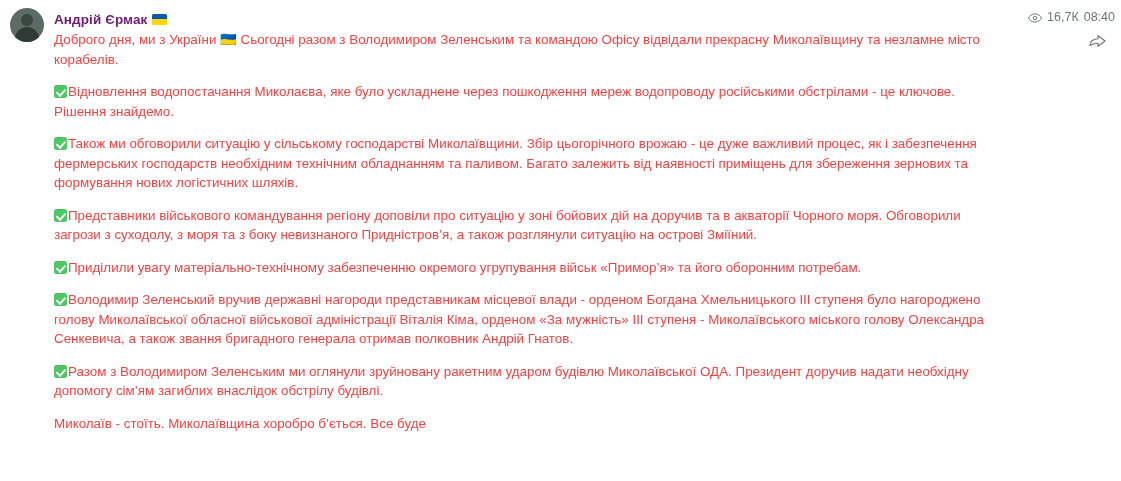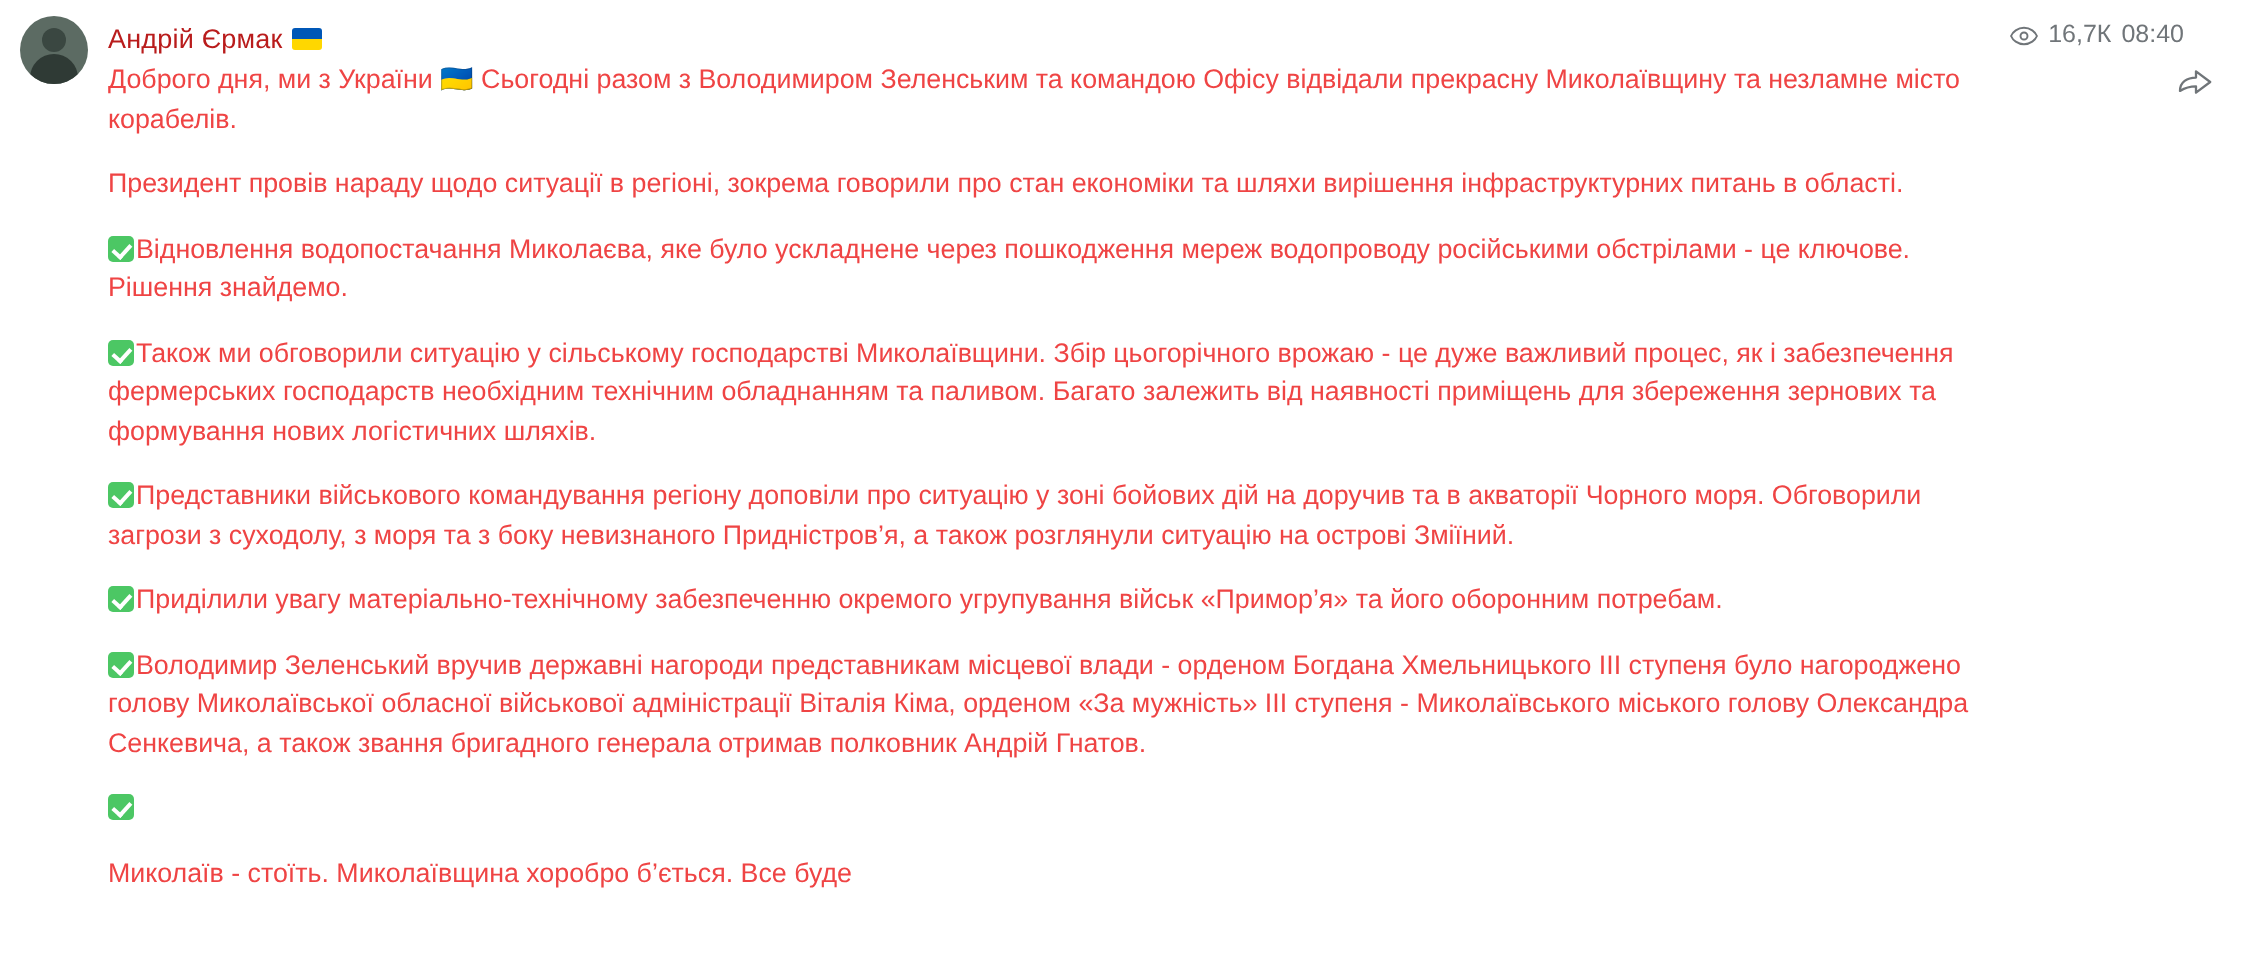--- a/index.html
+++ b/index.html
@@ -57,37 +57,37 @@
     margin-right: 120px;
   }
   .author-line {
     display: flex;
     align-items: center;
     gap: 5px;
     height: 18px;
     margin-bottom: 2px;
   }
   .author-name {
-    color: #b91c1c;
+    color: #701a75;
     font-size: 13.5px;
-    font-weight: normal;
+    font-weight: bold;
     letter-spacing: 0.1px;
   }
   .flag-box {
     display: inline-block;
     width: 15px;
     height: 11px;
     vertical-align: -1px;
     border-radius: 1.5px;
     overflow: hidden;
     background: linear-gradient(to bottom, #0057b7 0 50%, #ffd700 50% 100%);
   }
   .meta {
     position: absolute;
-    right: 29px;
+    right: 6px;
     top: 10px;
     display: flex;
     align-items: center;
     gap: 5px;
     color: #707579;
     font-size: 12.5px;
   }
   .eye {
     display: inline-block;
     width: 14px;
@@ -162,23 +162,20 @@
 
     <div class="author-line">
       <span class="author-name">Андрій Єрмак</span>
       <span class="flag-box"></span>
     </div>
 
     <p>
       <span>Доброго дня, ми з України 🇺🇦 Сьогодні разом з Володимиром Зеленським та командою Офісу відвідали прекрасну Миколаївщину та незламне місто корабелів.</span>
     </p>
 
-    <p>
-      <span>Президент провів нараду щодо ситуації в регіоні, зокрема говорили про стан економіки та шляхи вирішення інфраструктурних питань в області.</span>
-    </p>
 
 
     <p>
       <span class="check"></span><span>Відновлення водопостачання Миколаєва, яке було ускладнене через пошкодження мереж водопроводу російськими обстрілами - це ключове. Рішення знайдемо.</span>
     </p>
 
     <p>
       <span class="check"></span><span>Також ми обговорили ситуацію у сільському господарстві Миколаївщини. Збір цьогорічного врожаю - це дуже важливий процес, як і забезпечення фермерських господарств необхідним технічним обладнанням та паливом. Багато залежить від наявності приміщень для збереження зернових та формування нових логістичних шляхів.</span>
     </p>
 
@@ -188,21 +185,21 @@
 
     <p>
       <span class="check"></span><span>Приділили увагу матеріально-технічному забезпеченню окремого угрупування військ «Примор’я» та його оборонним потребам.</span>
     </p>
 
     <p>
       <span class="check"></span><span>Володимир Зеленський вручив державні нагороди представникам місцевої влади - орденом Богдана Хмельницького III ступеня було нагороджено голову Миколаївської обласної військової адміністрації Віталія Кіма, орденом «За мужність» III ступеня - Миколаївського міського голову Олександра Сенкевича, а також звання бригадного генерала отримав полковник Андрій Гнатов.</span>
     </p>
 
     <p>
-      <span class="check"></span>
+      <span class="check"></span><span>Разом з Володимиром Зеленським ми оглянули зруйновану ракетним ударом будівлю Миколаївської ОДА. Президент доручив надати необхідну допомогу сім’ям загиблих внаслідок обстрілу будівлі.</span>
     </p>
 
     <p>
       <span>Миколаїв - стоїть. Миколаївщина хоробро б’ється. Все буде </span>
     </p>
 
   </div>
 </div>
 
 </body></html>

